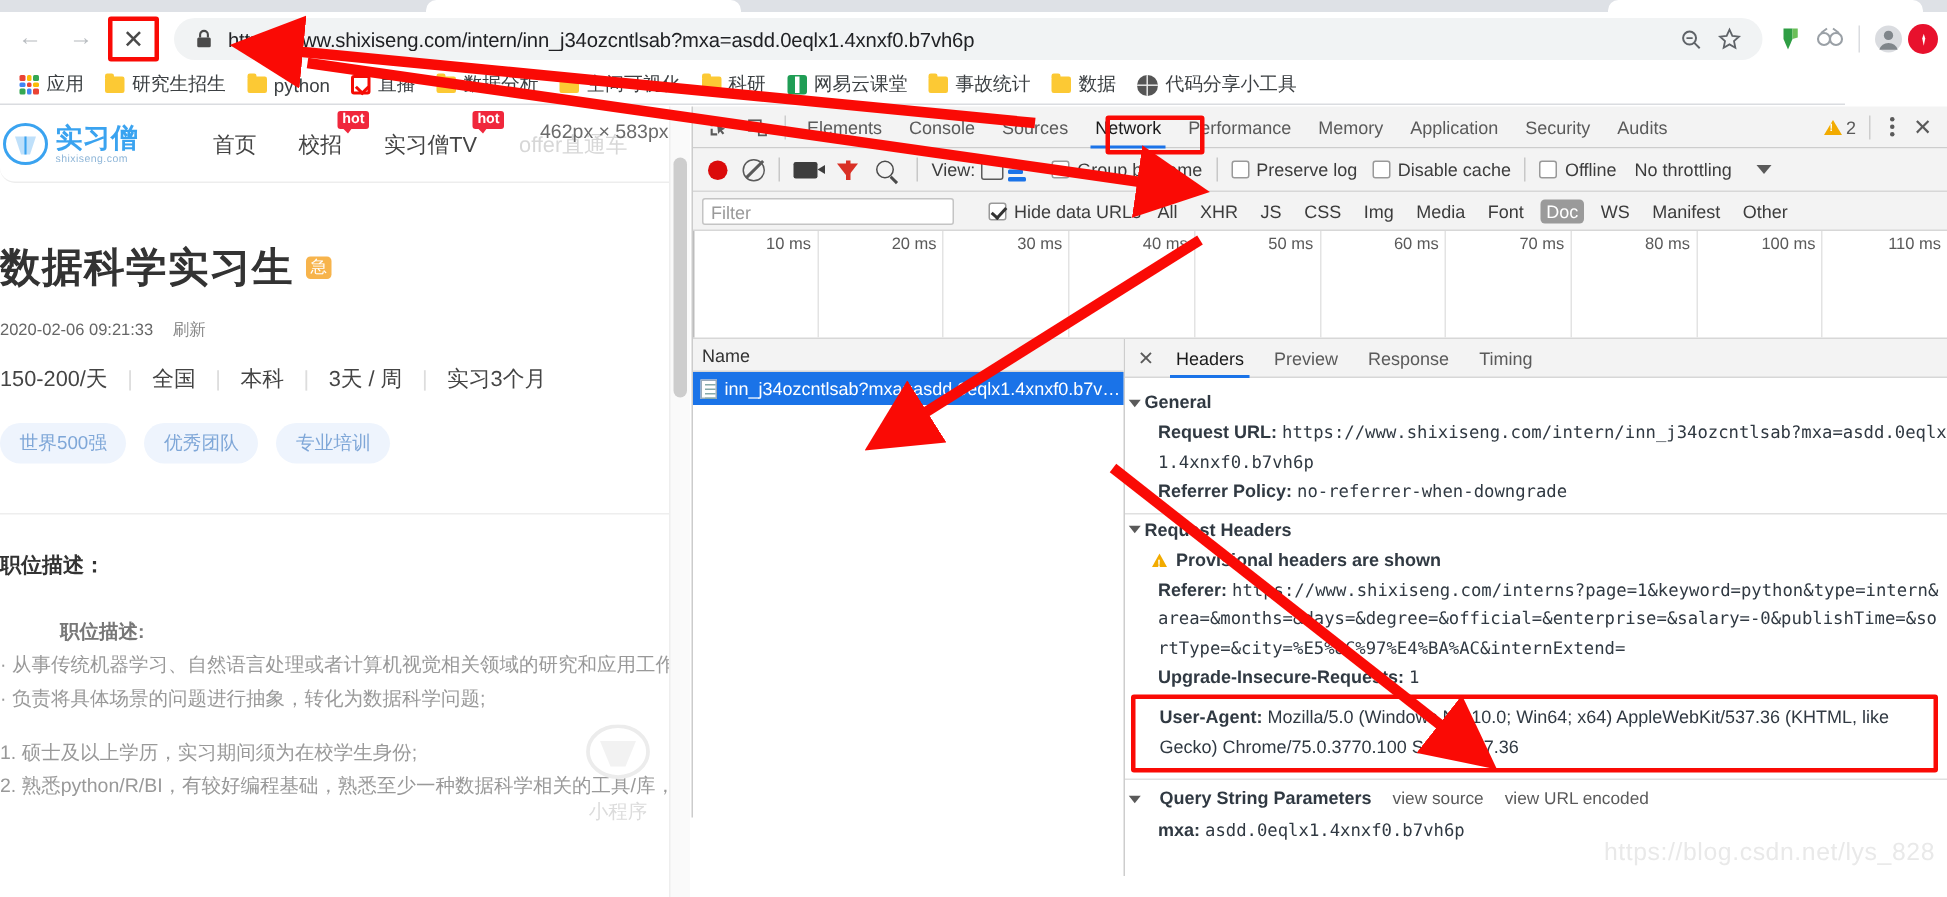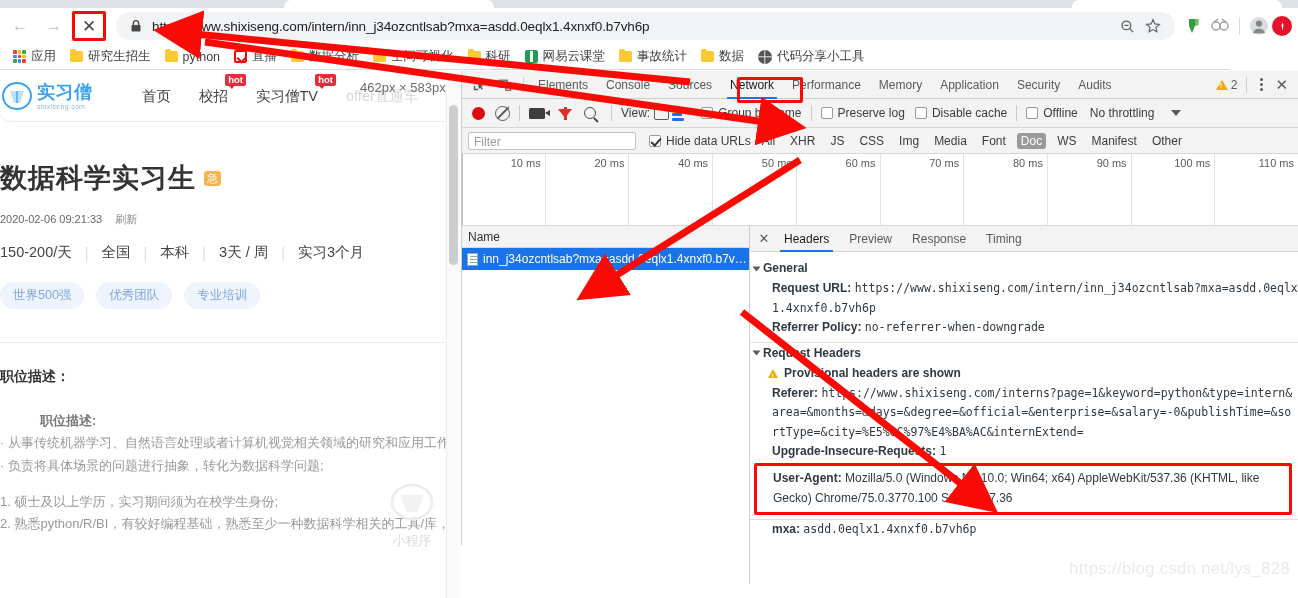--- a/index.html
+++ b/index.html
@@ -642,21 +642,21 @@
         <span class="tb-label">Offline</span>
       </span>
       <span class="tb-item" style="margin-left:8px;">
         <span class="tb-label">No throttling</span>
         <span class="caret-down" style="margin-left:12px;"></span>
       </span>
     </div>
 
     <div class="filter-bar">
       <span class="filter-input">Filter</span>
-      <span class="tb-item" style="margin-left:6px;">
+      <span class="tb-item" style="margin-left:16px;">
         <span class="cbox checked"></span>
         <span class="tb-label">Hide data URLs</span>
       </span>
       <span class="ftype">All</span>
       <span class="ftype">XHR</span>
       <span class="ftype">JS</span>
       <span class="ftype">CSS</span>
       <span class="ftype">Img</span>
       <span class="ftype">Media</span>
       <span class="ftype">Font</span>
@@ -668,36 +668,36 @@
 
     <div class="overview">
       <span class="ov-left-edge"></span>
       <div class="ov-cell">
           <span>10 ms</span>
         </div>
       <div class="ov-cell">
           <span>20 ms</span>
         </div>
       <div class="ov-cell">
+          <span>30 ms</span>
+        </div>
+      <div class="ov-cell">
           <span>40 ms</span>
         </div>
       <div class="ov-cell">
           <span>50 ms</span>
         </div>
       <div class="ov-cell">
           <span>60 ms</span>
         </div>
       <div class="ov-cell">
           <span>70 ms</span>
         </div>
       <div class="ov-cell">
           <span>80 ms</span>
-        </div>
-      <div class="ov-cell">
-          <span>90 ms</span>
         </div>
       <div class="ov-cell">
           <span>100 ms</span>
         </div>
       <div class="ov-cell">
           <span>110 ms</span>
         </div>
     </div>
 
     <div class="net-split">
@@ -754,20 +754,26 @@
             <span class="k">Upgrade-Insecure-Requests:</span>
             <span class="v">1</span>
           </div>
           <div class="ua-box">
             <span class="k" style="font-weight:700">User-Agent:</span>
             <span class="v">Mozilla/5.0 (Windows NT 10.0; Win64; x64) AppleWebKit/537.36 (KHTML, like Gecko) Chrome/75.0.3770.100 Safari/537.36</span>
           </div>
 
           <div class="sect-sep"></div>
 
+          <div class="qsp-head">
+            <span class="tri open"></span>
+            <span style="font-weight:700">Query String Parameters</span>
+            <span class="qsp-link">view source</span>
+            <span class="qsp-link">view URL encoded</span>
+          </div>
           <div class="kv">
             <span class="k">mxa:</span>
             <span class="v">asdd.0eqlx1.4xnxf0.b7vh6p</span>
           </div>
         </div>
 
         <div class="watermark-big">https://blog.csdn.net/lys_828</div>
       </div>
     </div>
   </div>

